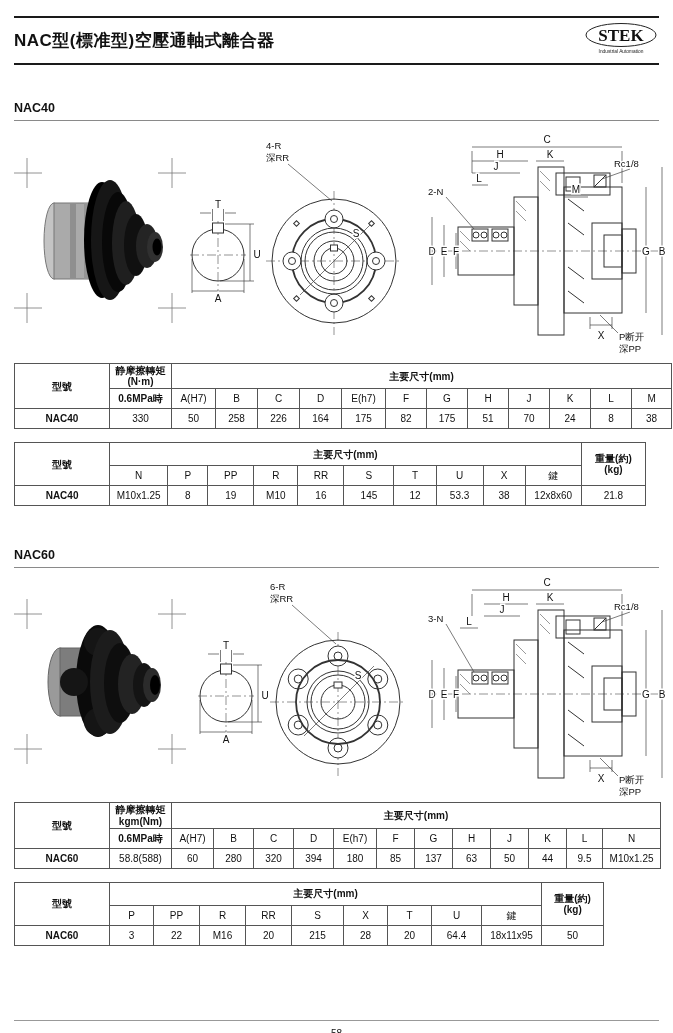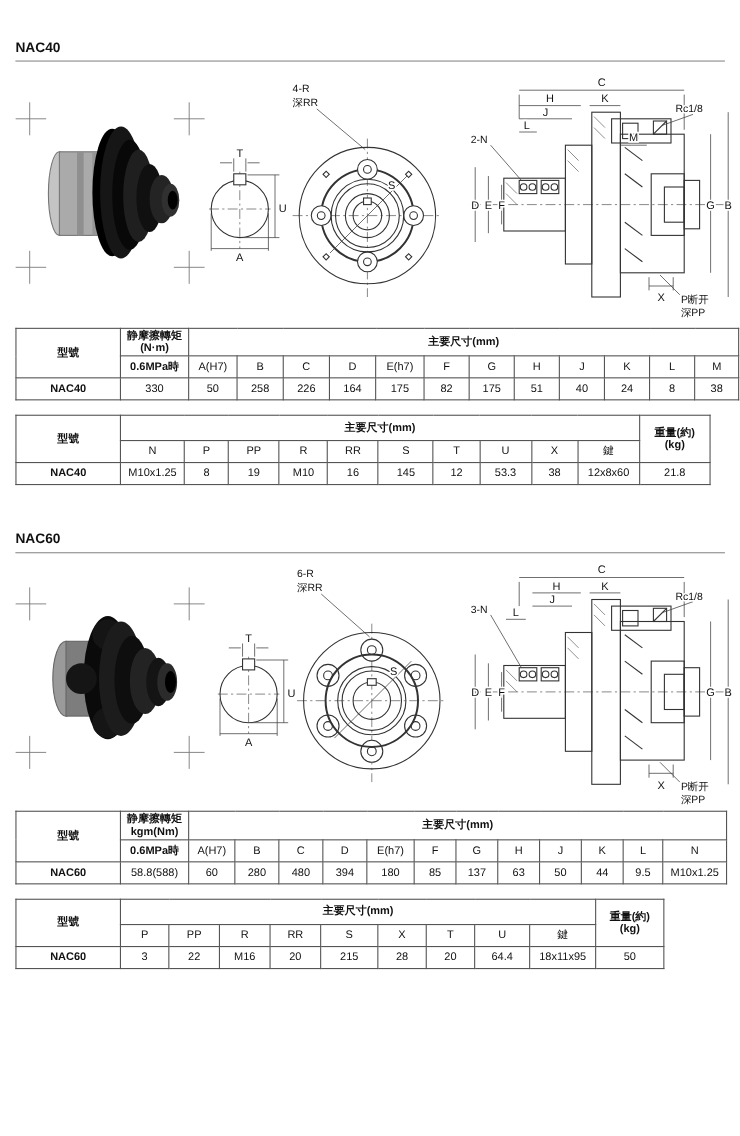--- a/index.html
+++ b/index.html
@@ -43,20 +43,30 @@
           text-align:center;padding-top:7px;font-size:10px;}
   
   .logo-sub{font-size:4.8px;}
 </style>
 </head>
 <body>
 
 <div class="page">
   <div class="content">
 
+    <div class="header">
+      <div class="header-row">
+        <div class="page-title">NAC型(標准型)空壓通軸式離合器</div>
+        <svg width="76" height="38" viewBox="0 0 76 38">
+          <ellipse cx="38" cy="14" rx="35" ry="11.5" fill="none" stroke="#222" stroke-width="1"></ellipse>
+          <text x="38" y="20" text-anchor="middle" font-family="Liberation Serif, DejaVu Serif, serif" font-size="17" font-weight="bold" style="paint-order:stroke;stroke:#fff;stroke-width:2px;" fill="#111">STEK</text>
+          <text x="38" y="32" text-anchor="middle" class="logo-sub" fill="#222">Industrial Automation</text>
+        </svg>
+      </div>
+    </div>
 
     <div class="section-heading sh40">NAC40</div>
 
     <div class="draw-row dr40">
 
       <svg class="abs" style="left:0;top:22px" width="180" height="196" viewBox="0 0 180 196">
         <g class="crop">
           <line x1="13" y1="15" x2="13" y2="45"></line>
             <line x1="0" y1="30" x2="28" y2="30"></line>
           <line x1="158" y1="15" x2="158" y2="45"></line>
@@ -255,21 +265,21 @@
         <td class="model">NAC40</td>
         <td>330</td>
       <td>50</td>
             <td>258</td>
             <td>226</td>
             <td>164</td>
             <td>175</td>
             <td>82</td>
             <td>175</td>
             <td>51</td>
-            <td>40</td>
+            <td>70</td>
             <td>24</td>
             <td>8</td>
             <td>38</td>
           </tr>
     </tbody>
       </table>
 
     <table class="spec t-gap2" style="width:632px">
       <colgroup>
           <col style="width:95px">
@@ -516,21 +526,21 @@
             <td>J</td>
             <td>K</td>
             <td>L</td>
             <td>N</td>
           </tr>
       <tr>
         <td class="model">NAC60</td>
         <td>58.8(588)</td>
       <td>60</td>
             <td>280</td>
-            <td>480</td>
+            <td>320</td>
             <td>394</td>
             <td>180</td>
             <td>85</td>
             <td>137</td>
             <td>63</td>
             <td>50</td>
             <td>44</td>
             <td>9.5</td>
             <td>M10x1.25</td>
           </tr>

